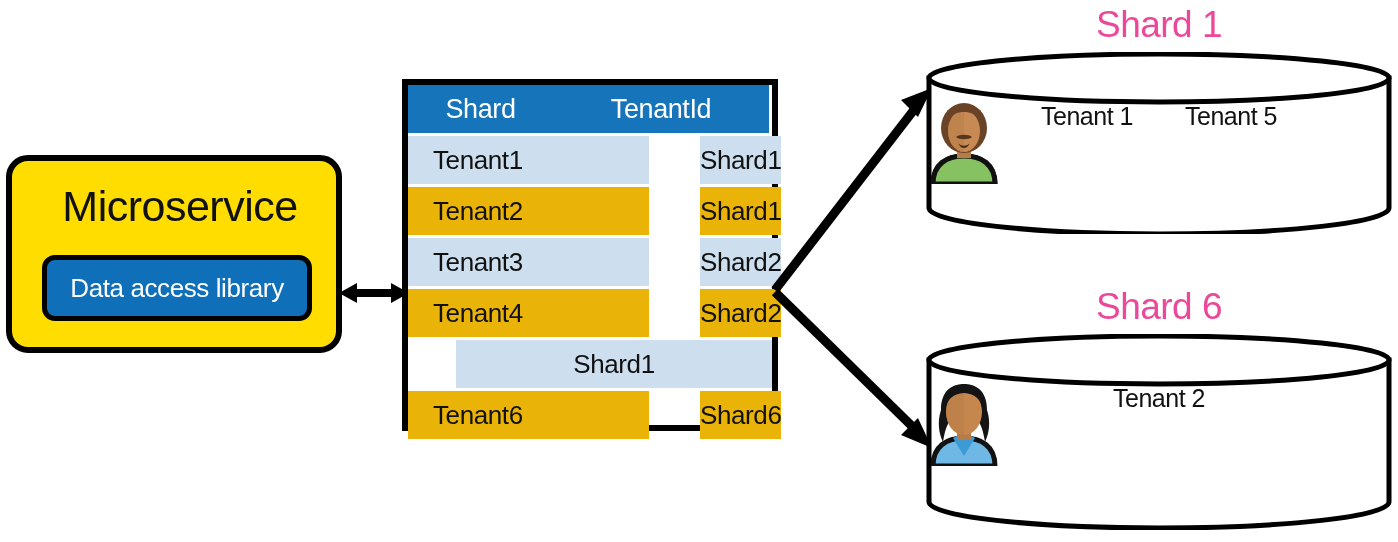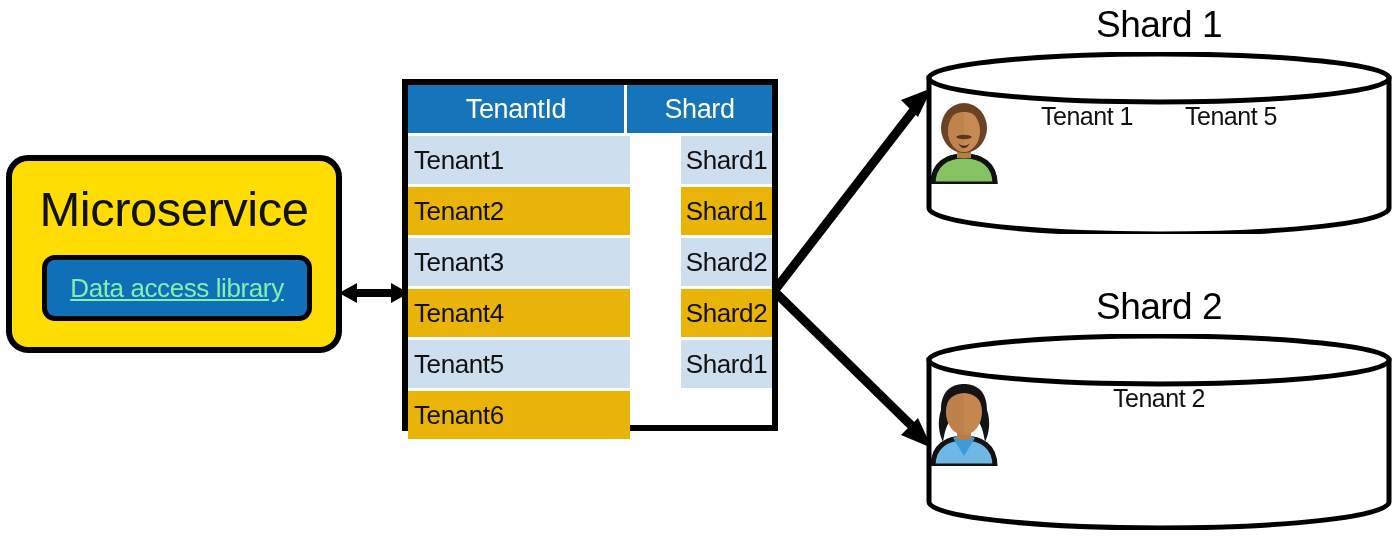--- a/index.html
+++ b/index.html
@@ -4,54 +4,54 @@
 <style>
   html,body{margin:0;padding:0;background:#ffffff;}
   body{width:1398px;height:542px;overflow:hidden;
        font-family:"Liberation Sans","DejaVu Sans",sans-serif;}
   #stage{position:relative;width:1398px;height:542px;background:#fff;}
 
   
   .ms-box{position:absolute;left:6px;top:155px;width:336px;height:198px;
           background:#FFDD00;border:6px solid #000;border-radius:22px;
           box-sizing:border-box;}
-  .ms-title{position:absolute;left:0;top:24px;width:100%;text-align:center;
-            font-size:49px;color:#111;letter-spacing:-0.5px;line-height:1;}
+  .ms-title{position:absolute;left:6px;top:24px;width:100%;text-align:center;
+            font-size:43px;color:#111;letter-spacing:-0.5px;line-height:1;}
   .dal-box{position:absolute;left:30px;top:94px;width:270px;height:66px;
            background:#0F6FB8;border:5px solid #000;border-radius:13px;
            box-sizing:border-box;display:flex;align-items:center;justify-content:center;}
-  .dal-label{font-size:26px;color:#86efac;letter-spacing:-0.4px;white-space:nowrap;text-decoration:underline;}
+  .dal-label{font-size:26px;color:#ffffff;letter-spacing:-0.4px;white-space:nowrap;}
 
   
   .dbl-arrow{position:absolute;left:339px;top:280px;width:70px;height:26px;}
 
   
   .tbl{position:absolute;left:402px;top:79px;width:376px;height:352px;
        border:6px solid #000;box-sizing:border-box;background:#fff;}
   .tbl-inner{position:absolute;inset:0;display:flex;flex-direction:column;}
   .trow{display:flex;flex:0 0 auto;}
   .thead{height:48px;background:#fff;}
   .thead .cell{background:#1574BA;color:#fff;display:flex;align-items:center;
                justify-content:center;font-size:27px;letter-spacing:-0.4px;}
   .thead .c1{flex:0 0 216px;margin-right:3px;}
   .thead .c2{flex:1 1 auto;}
   .tbody-row{height:48px;}
   .tbody-row .cell{display:flex;align-items:center;font-size:26px;color:#111;
                    letter-spacing:-0.4px;}
-  .tbody-row .c1{flex:0 0 216px;margin-right:3px;padding-left:6px;justify-content:flex-start;}
+  .tbody-row .c1{flex:0 0 216px;margin-right:3px;padding-left:25px;justify-content:flex-start;}
   .tbody-row .c2{flex:1 1 auto;justify-content:center;margin-left:48px;}
   .rA .cell{background:#CDDFEE;}
   .rB .cell{background:#eab308;}
   .rowgap{height:3px;background:#fff;flex:0 0 3px;}
 
   
   .cyl{position:absolute;}
   .cyl svg{position:absolute;left:0;top:0;}
   .shard-title{position:absolute;width:100%;text-align:center;top:-46px;
-               font-size:37px;color:#000000;letter-spacing:-0.5px;line-height:1;}
+               font-size:37px;color:#ec4899;letter-spacing:-0.5px;line-height:1;}
   .tenants{position:absolute;left:0;top:48px;width:100%;
            display:flex;justify-content:center;gap:44px;}
   .tenant{width:100px;display:flex;flex-direction:column;align-items:center;}
   .tenant .av{width:78px;height:84px;}
   .tenant .tname{font-size:25px;color:#111;letter-spacing:-0.5px;margin-top:2px;
                  white-space:nowrap;}
 
   
   .branch{position:absolute;left:770px;top:60px;width:180px;height:420px;}
 </style>
@@ -71,22 +71,22 @@
     <svg width="70" height="26" viewBox="0 0 70 26">
       <line x1="13" y1="13" x2="57" y2="13" stroke="#000" stroke-width="8"></line>
       <polygon points="0,13 18,3 18,23" fill="#000"></polygon>
       <polygon points="70,13 52,3 52,23" fill="#000"></polygon>
     </svg>
   </div>
 
   <div class="tbl">
     <div class="tbl-inner">
       <div class="trow thead">
+        <div class="cell c2">Shard</div>
         <div class="cell c1">TenantId</div>
-        <div class="cell c2">Shard</div>
       </div>
       <div class="rowgap"></div>
 
       <div class="trow tbody-row rA">
         <div class="cell c1">Tenant1</div>
         <div class="cell c2">Shard1</div>
       </div>
       <div class="rowgap"></div>
 
       <div class="trow tbody-row rB">
@@ -101,27 +101,27 @@
       </div>
       <div class="rowgap"></div>
 
       <div class="trow tbody-row rB">
         <div class="cell c1">Tenant4</div>
         <div class="cell c2">Shard2</div>
       </div>
       <div class="rowgap"></div>
 
       <div class="trow tbody-row rA">
-        <div class="cell c1">Tenant5</div>
         <div class="cell c2">Shard1</div>
       </div>
       <div class="rowgap"></div>
 
       <div class="trow tbody-row rB">
         <div class="cell c1">Tenant6</div>
+        <div class="cell c2">Shard6</div>
       </div>
     </div>
   </div>
 
   <div class="branch">
     <svg width="180" height="420" viewBox="0 0 180 420">
       <line x1="5" y1="230" x2="150" y2="42" stroke="#000" stroke-width="9"></line>
       <polygon points="162,28 131,40 148,57" fill="#000"></polygon>
       <line x1="5" y1="232" x2="150" y2="374" stroke="#000" stroke-width="9"></line>
       <polygon points="162,388 148,358 131,375" fill="#000"></polygon>
@@ -166,21 +166,21 @@
       </div>
 
     </div>
   </div>
 
   <div class="cyl" id="cyl2" style="left:925px;top:334px;width:468px;height:196px;">
     <svg width="468" height="196" viewBox="0 0 468 196">
       <path d="M4,26 L4,168 A230,26 0 0 0 464,168 L464,26 Z" fill="#fff" stroke="#000" stroke-width="5"></path>
       <ellipse cx="234" cy="26" rx="230" ry="24" fill="#fff" stroke="#000" stroke-width="5"></ellipse>
     </svg>
-    <div class="shard-title">Shard 2</div>
+    <div class="shard-title">Shard 6</div>
     <div class="tenants">
 
       <div class="tenant">
         <svg class="av" viewBox="0 0 78 84">
           <path d="M16,28 C16,6 30,2 39,2 C48,2 62,6 62,28 C66,40 64,52 60,60 C58,48 56,42 52,38 L26,38 C22,42 20,48 18,60 C14,52 12,40 16,28 Z" fill="#141414"></path>
           <path d="M8,84 C8,64 22,56 39,56 C56,56 70,64 70,84 Z" fill="#6FB7E5" stroke="#111" stroke-width="5"></path>
           <path d="M28,56 L39,74 L50,56 L44,53 L34,53 Z" fill="#3C9BD4"></path>
           <rect x="32" y="40" width="14" height="18" fill="#B67B46"></rect>
           <ellipse cx="39" cy="30" rx="18" ry="23" fill="#C6874E"></ellipse>
           <path d="M39,7 a18,23 0 0 0 0,46 Z" fill="#B67B46" opacity="0.5"></path>

